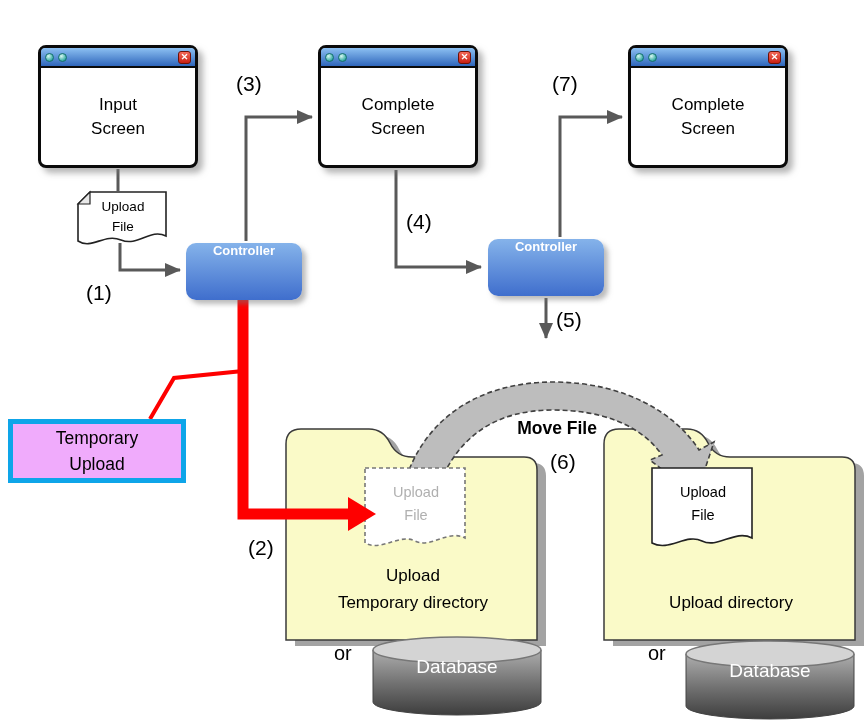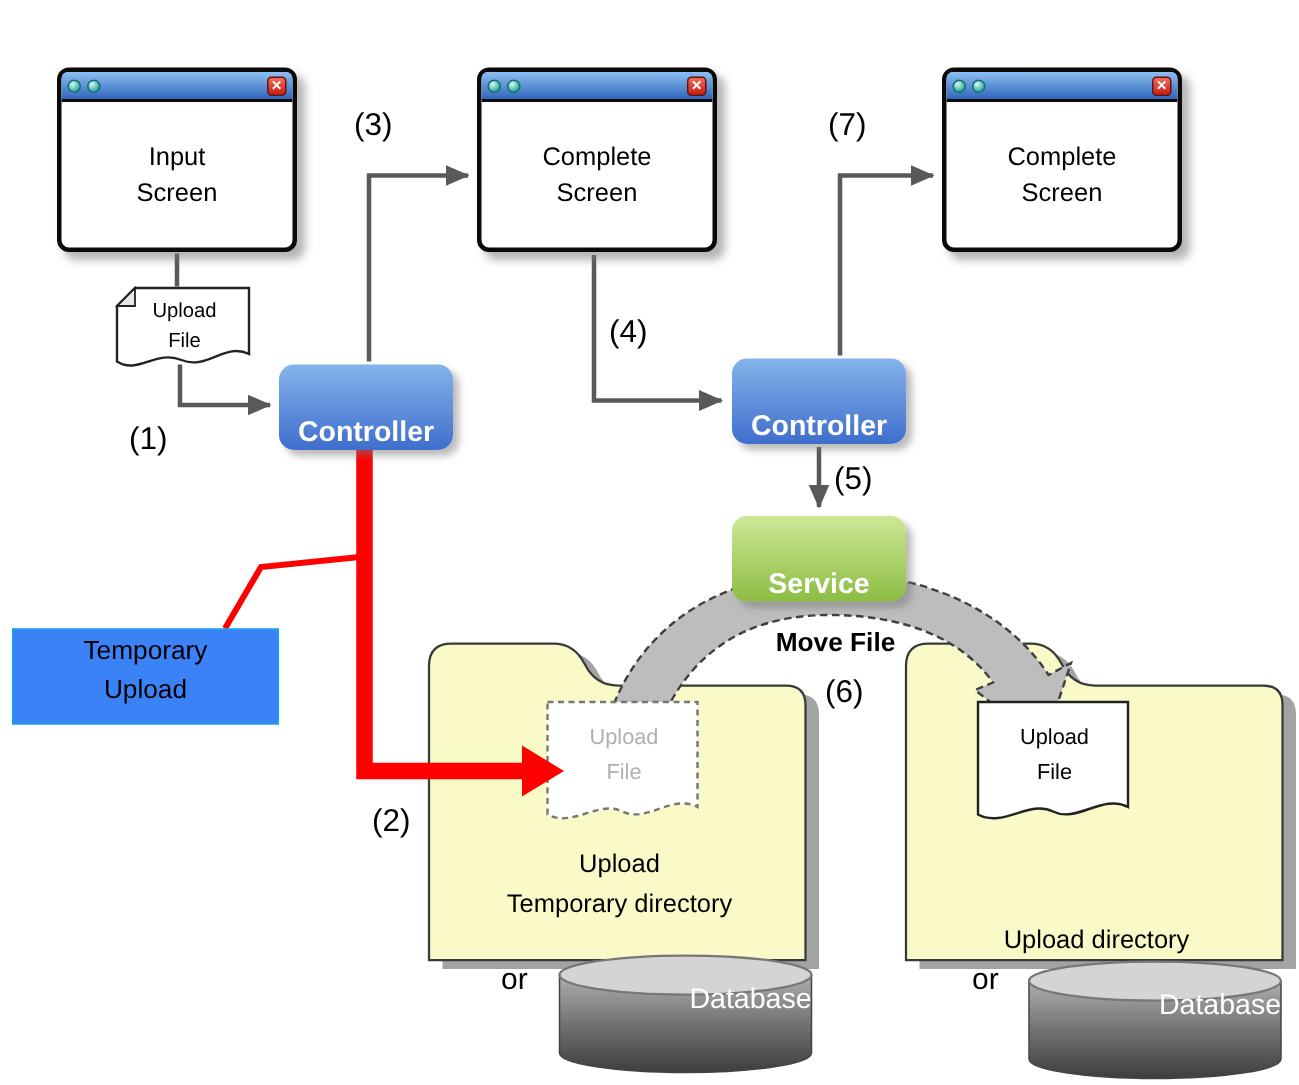--- a/index.html
+++ b/index.html
@@ -18,40 +18,40 @@
          border: 1px solid #15706c; }
   .closebtn { margin-left: auto; width: 13px; height: 13px;
               background: linear-gradient(#f46a5a, #c81e10); border: 1px solid #6d0f06;
               border-radius: 3px; color: #fff; font-size: 9px; line-height: 10px;
               text-align: center; font-weight: bold; }
   .win-body { height: 98px; display: flex; align-items: center; justify-content: center;
               text-align: center; font-size: 17px; line-height: 24px; color: #000000;
               white-space: pre-line; }
 
   .pill { position: absolute; width: 116px; height: 57px; border-radius: 10px; z-index: 2;
-          display: flex; align-items: flex-end; justify-content: center; color: #fff;
-          font-weight: bold; font-size: 19px; box-shadow: 4px 4px 5px rgba(120,120,120,.5); }
+          display: flex; align-items: flex-start; justify-content: center; color: #fff;
+          font-weight: bold; font-size: 13px; box-shadow: 4px 4px 5px rgba(120,120,120,.5); }
   .pill.blue { background: linear-gradient(#85b3ea, #3f6ecd); }
   .pill.green { background: linear-gradient(#cde896, #8cbd43); }
 
   .label { position: absolute; z-index: 2; color: #000; }
   .num { font-size: 21px; }
   .center { text-align: center; }
   .preline { white-space: pre-line; }
 
   .callout-box { position: absolute; left: 8px; top: 419px; width: 178px; height: 64px;
-                 border: 1px solid #0ea5e9; background: #3b82f6; z-index: 2;
-                 display: flex; justify-content: center;
+                 border: 5px solid #0ea5e9; background: #f0abfc; z-index: 2;
+                 display: flex; align-items: center; justify-content: center;
                  text-align: center; font-size: 17.5px; line-height: 26px; white-space: pre-line; }
 
   .caption { font-size: 17px; line-height: 27px; }
   .doc-label { font-size: 13.5px; line-height: 20px; }
   .doc-label.big { font-size: 14.5px; line-height: 23px; }
   .dim { color: #b0b0b0; }
-  .db-label { font-size: 19px; color: #fff; text-align: right; }
+  .db-label { font-size: 19px; color: #fff; }
   .or-label { font-size: 20px; }
   .move-label { font-size: 17.5px; font-weight: bold; }
 </style>
 </head>
 <body>
 
 <div class="canvas">
 
   <svg class="layer" width="866" height="723" viewBox="0 0 866 723">
     <defs>
@@ -133,23 +133,20 @@
     <div class="win-body">Complete
 Screen</div>
   </div>
 
   <div class="pill blue" style="left:186px; top:243px;">
     <span>Controller</span>
   </div>
   <div class="pill blue" style="left:488px; top:239px;">
     <span>Controller</span>
   </div>
-  <div class="pill green" style="left:488px; top:344px;">
-    <span>Service</span>
-  </div>
 
   <div class="label num" style="left:86px;  top:281px;">(1)</div>
   <div class="label num" style="left:248px; top:536px;">(2)</div>
   <div class="label num" style="left:236px; top:72px;">(3)</div>
   <div class="label num" style="left:406px; top:210px;">(4)</div>
   <div class="label num" style="left:556px; top:308px;">(5)</div>
   <div class="label num" style="left:550px; top:450px;">(6)</div>
   <div class="label num" style="left:552px; top:72px;">(7)</div>
 
   <div class="label doc-label center preline" style="left:79px; top:197px; width:88px;">Upload
@@ -161,21 +158,21 @@
 
   <div class="callout-box">
     <span>Temporary
 Upload</span>
   </div>
 
   <div class="label move-label center" style="left:502px; top:418px; width:110px;text-align:center;">Move File</div>
 
   <div class="label caption center preline" style="left:288px; top:562px; width:250px;">Upload
 Temporary directory</div>
-  <div class="label caption center preline" style="left:606px; top:589px; width:250px;margin-top:24px;">Upload directory</div>
+  <div class="label caption center preline" style="left:606px; top:589px; width:250px;">Upload directory</div>
 
   <div class="label or-label" style="left:334px; top:642px;">or</div>
   <div class="label or-label" style="left:648px; top:642px;">or</div>
 
   <div class="label db-label center" style="left:373px; top:656px; width:168px;">Database</div>
   <div class="label db-label center" style="left:686px; top:660px; width:168px;">Database</div>
 
 </div>
 
 </body></html>

